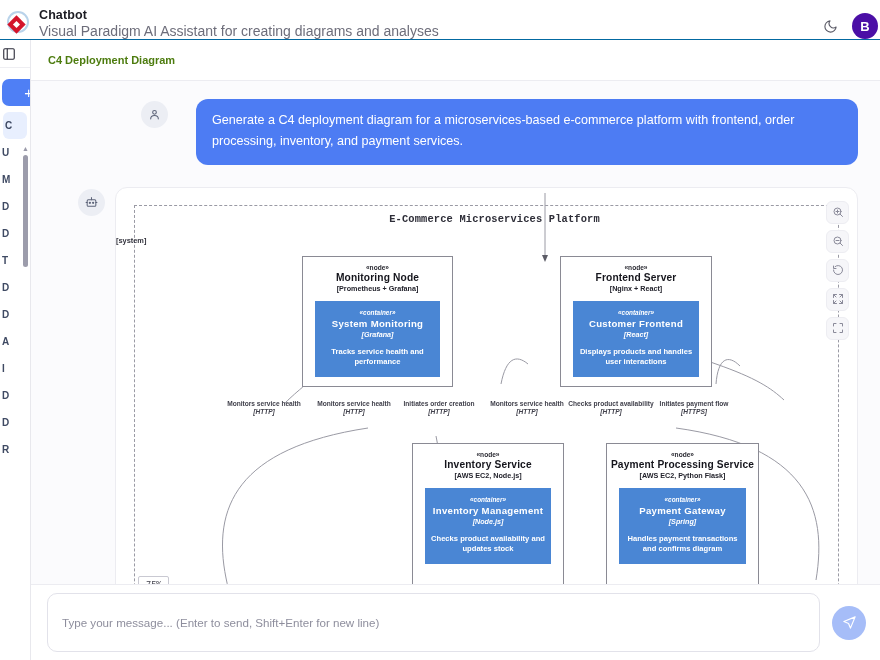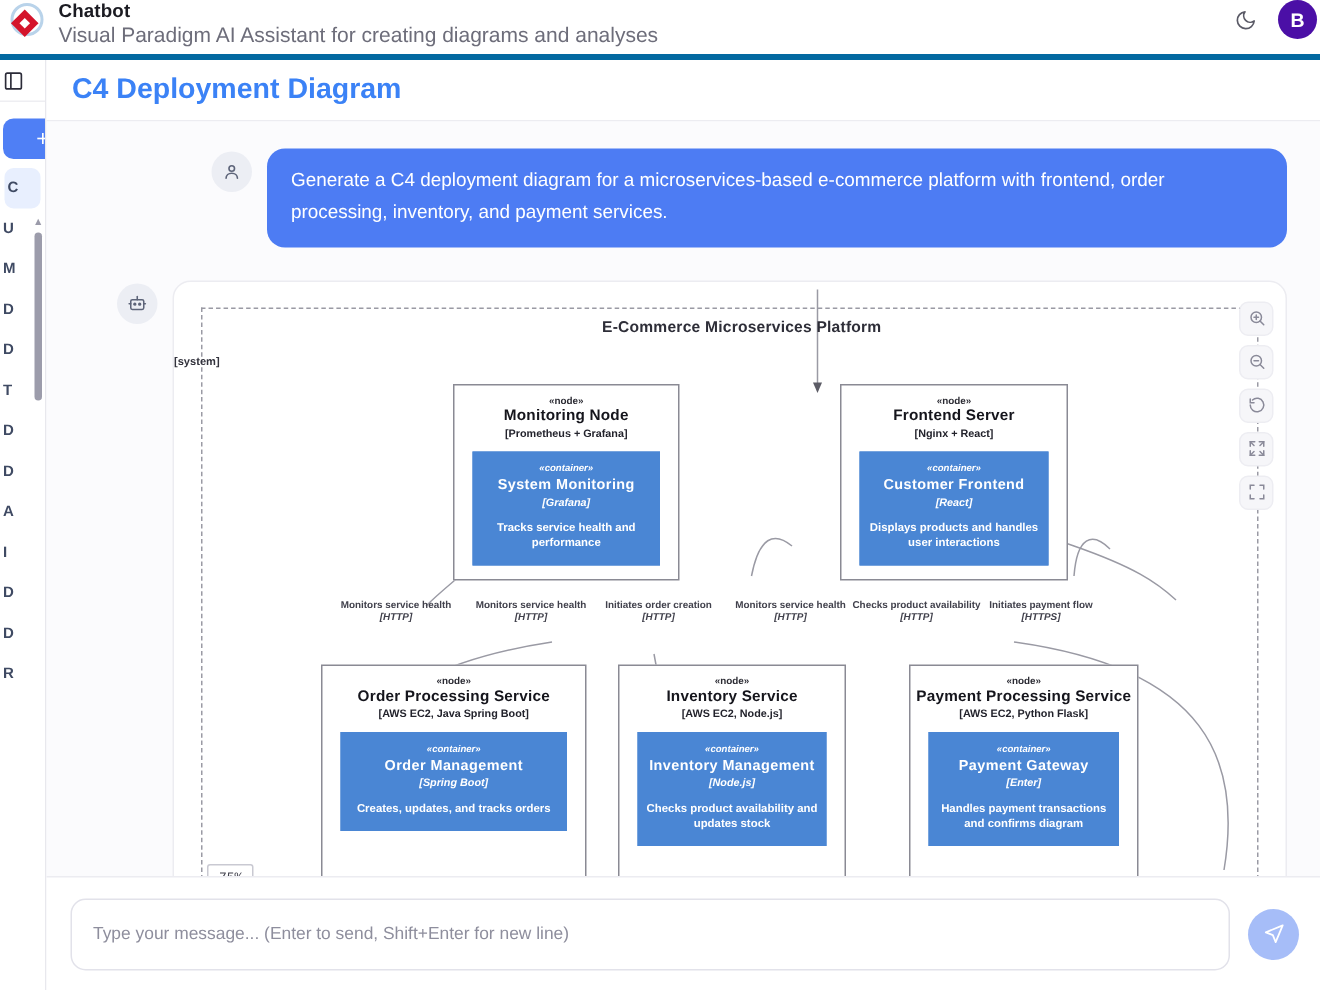--- a/index.html
+++ b/index.html
@@ -7,22 +7,22 @@
     width: 880px; height: 660px;
     font-family: "Liberation Sans", sans-serif;
     background: #ffffff;
     overflow: hidden;
   }
 
   
   .topbar {
     position: absolute; top: 0; left: 0; width: 880px; height: 40px;
     background: #ffffff;
-    border-bottom: 4px solid #0369a1;
-    display: flex; align-items: flex-start;
+    border-bottom: 1px solid #0369a1;
+    display: flex; align-items: flex-end;
   }
   .brand-logo {
     width: 30px; height: 30px; margin-left: 4px;
     display: flex; align-items: center; justify-content: center;
     position: relative;
   }
   .brand-logo .vp-circle {
     position: absolute; width: 22px; height: 22px; border-radius: 50%;
     border: 2px solid #b9d3ea; top: 2px; left: 3px;
   }
@@ -92,31 +92,31 @@
     background: #9c9cab; border-radius: 3px;
   }
 
   
   .main-header {
     position: absolute; top: 40px; left: 31px; width: 849px; height: 41px;
     background: #ffffff; border-bottom: 1px solid #ececf1;
     display: flex; align-items: center;
   }
   .page-title {
-    margin-left: 17px; font-size: 19px; font-weight: bold; color: #3b82f6;
+    margin-left: 17px; font-size: 11px; font-weight: bold; color: #4d7c0f;
   }
 
   
   .chat-area {
     position: absolute; top: 81px; left: 31px; width: 849px; height: 503px;
     background: #fbfbfd; overflow: hidden;
   }
 
   .msg-user {
-    display: flex; align-items: flex-start; gap: 10px;
+    display: flex; align-items: flex-start; gap: 28px;
     margin: 18px 22px 4px 110px;
   }
   .avatar-user {
     width: 27px; height: 27px; border-radius: 50%;
     background: #eceef4; color: #5d6479;
     display: flex; align-items: center; justify-content: center;
     flex: 0 0 27px; margin-top: 2px;
   }
   .bubble-user {
     background: #4d7cf3; color: #ffffff; border-radius: 12px;
@@ -142,21 +142,21 @@
   
   .diagram-viewport {
     position: absolute; inset: 0; overflow: hidden;
   }
   .sys-boundary {
     position: absolute; left: 18px; top: 17px; right: 18px; bottom: -60px;
     border: 1.4px dashed #9a9aa4;
   }
   .sys-title {
     position: absolute; top: 25px; left: 16px; right: 0; text-align: center;
-    font-size: 10.4px; font-weight: bold; color: #2e2e38; letter-spacing: .15px;
+    font-size: 10.4px; font-weight: bold; color: #2e2e38; letter-spacing: .15px; font-family: Liberation Mono, monospace;
   }
   .sys-sub {
     position: absolute; top: 48px; left: 0; right: 0; 
     font-size: 7.4px; font-weight: bold; color: #33333d;
   }
 
   .node {
     position: absolute; background: #ffffff; border: 1px solid #8a8a94;
     padding-top: 7px;
   }
@@ -214,21 +214,21 @@
     color: #8a8a99; cursor: pointer;
   }
 
   
   .composer {
     position: absolute; left: 31px; top: 584px; width: 849px; height: 76px;
     background: #ffffff; border-top: 1px solid #ececf1;
     display: flex; align-items: center; padding: 0 14px 0 16px; gap: 12px;
   }
   .composer-input {
-    flex: 1; height: 48px; border: 1px solid #e2e2ea; border-radius: 10px;
+    flex: 1; height: 59px; border: 1px solid #e2e2ea; border-radius: 10px;
     background: #ffffff; padding: 0 14px; font-size: 11.6px; color: #2b2b36;
     font-family: "Liberation Sans", sans-serif;
   }
   .composer-input::placeholder { color: #8e8e9d; }
   .send-btn {
     width: 34px; height: 34px; border-radius: 50%; background: #a6bdf8;
     display: flex; align-items: center; justify-content: center;
     color: #ffffff; cursor: pointer; flex: 0 0 34px;
   }
   svg { display: block; }
@@ -378,52 +378,41 @@
         <div class="edge-label" style="left:368px;top:212px">
           <span>Monitors service health</span><i>[HTTP]</i>
         </div>
         <div class="edge-label" style="left:452px;top:212px">
           <span>Checks product availability</span><i>[HTTP]</i>
         </div>
         <div class="edge-label" style="left:535px;top:212px">
           <span>Initiates payment flow</span><i>[HTTPS]</i>
         </div>
 
-        <div class="node" style="left:98px;top:255px;width:177px;height:148px">
-          <div class="node-stereo">«node»</div>
-          <div class="node-name">Order Processing Service</div>
-          <div class="node-tech">[AWS EC2, Java Spring Boot]</div>
-          <div class="container-box">
-            <div class="cont-stereo">«container»</div>
-            <div class="cont-name">Order Management</div>
-            <div class="cont-tech">[Spring Boot]</div>
-            <div class="cont-desc">Creates, updates, and tracks orders</div>
-          </div>
-        </div>
 
         <div class="node" style="left:296px;top:255px;width:152px;height:148px">
           <div class="node-stereo">«node»</div>
           <div class="node-name">Inventory Service</div>
           <div class="node-tech">[AWS EC2, Node.js]</div>
           <div class="container-box">
             <div class="cont-stereo">«container»</div>
             <div class="cont-name">Inventory Management</div>
             <div class="cont-tech">[Node.js]</div>
             <div class="cont-desc">Checks product availability and updates stock</div>
           </div>
         </div>
 
         <div class="node" style="left:490px;top:255px;width:153px;height:148px">
           <div class="node-stereo">«node»</div>
           <div class="node-name">Payment Processing Service</div>
           <div class="node-tech">[AWS EC2, Python Flask]</div>
           <div class="container-box">
             <div class="cont-stereo">«container»</div>
             <div class="cont-name">Payment Gateway</div>
-            <div class="cont-tech">[Enter]</div>
+            <div class="cont-tech">[Spring]</div>
             <div class="cont-desc">Handles payment transactions and confirms diagram</div>
           </div>
         </div>
 
         <div class="zoom-badge">75%</div>
       </div>
 
       <div class="diagram-tools">
         <div class="tool-btn">
           <svg width="12" height="12" viewBox="0 0 24 24" fill="none" stroke="currentColor" stroke-width="2" stroke-linecap="round">

